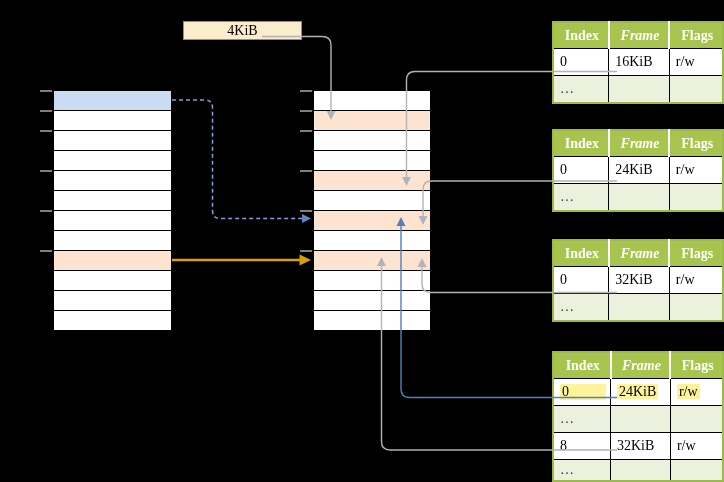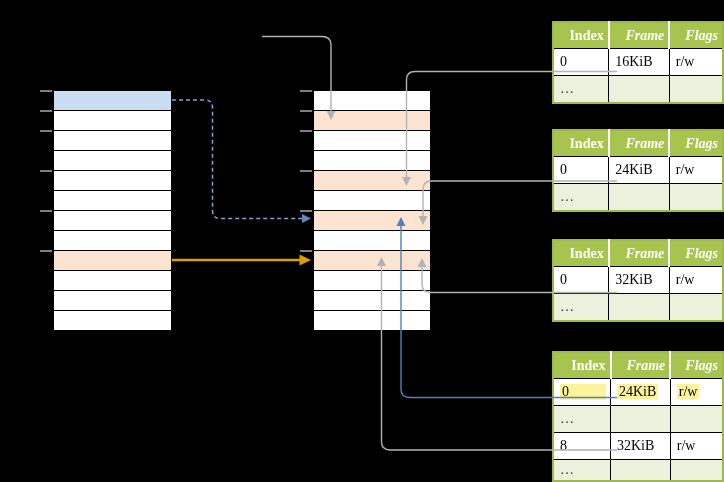--- a/index.html
+++ b/index.html
@@ -19,41 +19,44 @@
   #virtual-col{left:53px;width:117px;}
   #physical-col{left:313px;width:116px;}
   .mem-cell{height:20px;box-sizing:border-box;border-bottom:1px solid #000;}
   .tick{position:absolute;left:-14px;width:12px;height:2px;background:var(--tick-gray);}
   
   .pt{
     position:absolute;left:552px;border-collapse:collapse;background:#fff;
     border:2px solid var(--border-green);font-size:14px;color:#000;table-layout:fixed;
   }
   .pt th{
-    background:var(--header-green);color:#fff;font-weight:bold;text-align:right;
+    background:var(--header-green);color:#fff;font-weight:bold;text-align:center;
     padding:3px 4px 3px 6px;border-right:2px solid #fff;height:19px;
   }
   .pt th:last-child{border-right:none;}
   .pt td{
     border:1px solid #000;padding:2px 4px 2px 6px;height:22px;vertical-align:middle;
     overflow:hidden;white-space:nowrap;
   }
   .pt tr.ellipsis td{background:var(--row-green-light);color:#3f3f3f;}
   .pt tr.short td{height:12px;}
-  .w1{width:45px;} .w2{width:50px;font-style:italic;} .w3{width:43px;font-style:italic;}
+  .w1{width:45px;} .w2{width:50px;font-style:italic;} .w3{width:43px;}
   .hl{background:var(--highlight-yellow);padding:0 2px;}
   .hl-wide{display:inline-block;min-width:42px;}
   
   #arrows{position:absolute;left:0;top:0;pointer-events:none;}
 </style>
 </head>
 <body>
 
 <div id="canvas">
 
+  <div class="size-box">
+    <span>4KiB</span>
+  </div>
 
   <div id="virtual-col" class="mem-col">
       <div class="mem-cell" style="background: rgb(201, 220, 241);"></div>
       <div class="mem-cell" style="background: rgb(255, 255, 255);"></div>
       <div class="mem-cell" style="background: rgb(255, 255, 255);"></div>
       <div class="mem-cell" style="background: rgb(255, 255, 255);"></div>
       <div class="mem-cell" style="background: rgb(255, 255, 255);"></div>
       <div class="mem-cell" style="background: rgb(255, 255, 255);"></div>
       <div class="mem-cell" style="background: rgb(255, 255, 255);"></div>
       <div class="mem-cell" style="background: rgb(255, 255, 255);"></div>

